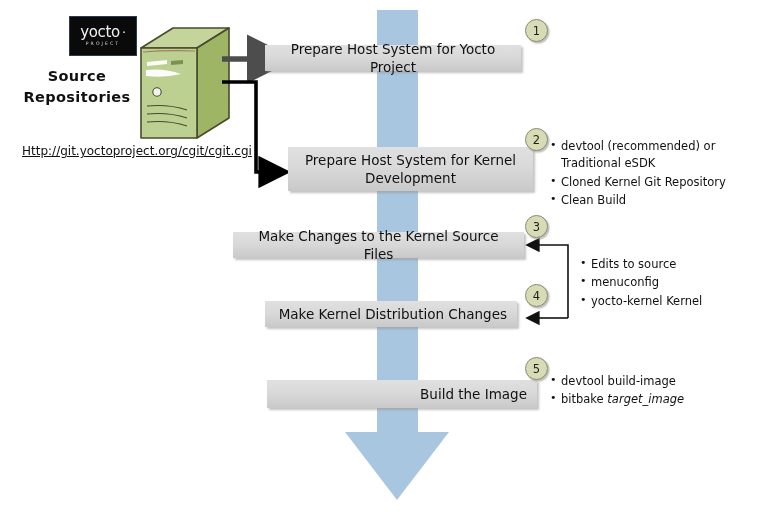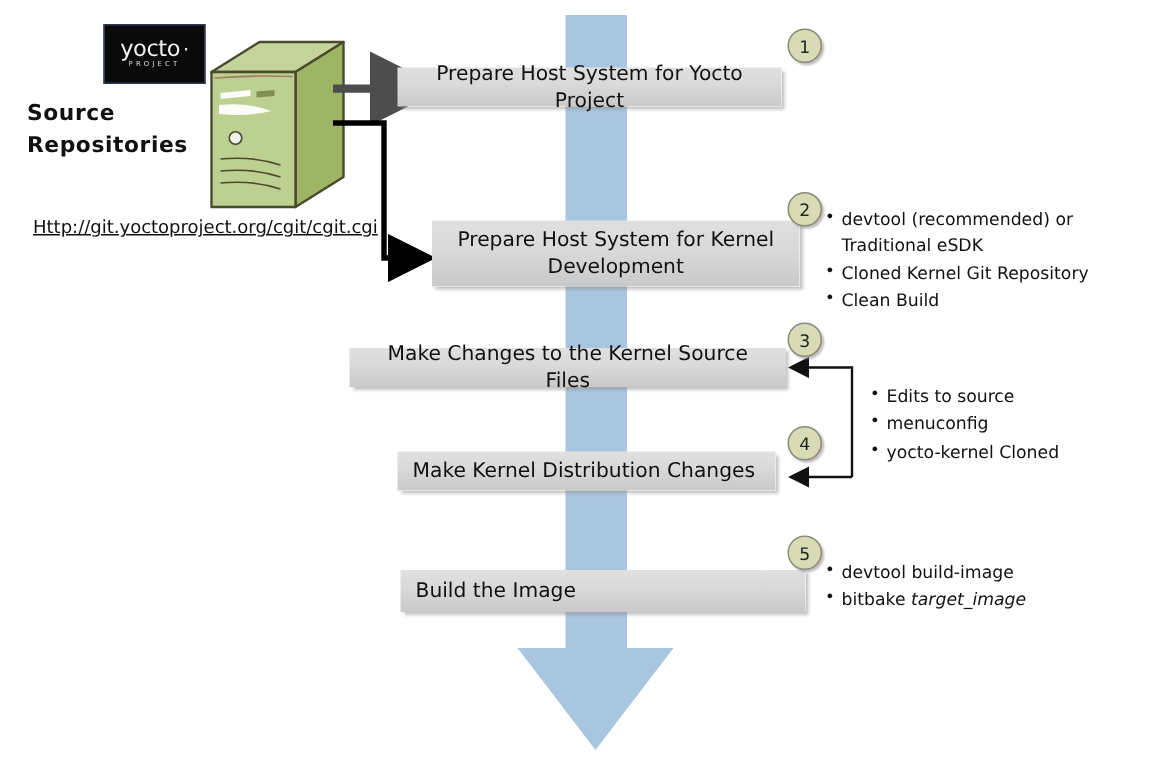--- a/index.html
+++ b/index.html
@@ -24,21 +24,21 @@
   .bigarrow-shadow1{
     position:absolute;left:379px;top:12px;width:41px;height:424px;
     background:#ddd6d2;z-index:-1;
   }
 
   
   .pbox{
     position:absolute;
     background:linear-gradient(to bottom,#e0e0e0 0%,#d9d9d9 45%,#c9c9c9 100%);
     box-shadow:2px 2px 2px rgba(150,145,140,.55);
-    display:flex;align-items:center;justify-content:flex-start;
+    display:flex;align-items:center;justify-content:flex-end;
     text-align:center;
     font-size:13.5px;color:#111;
     line-height:1.35;
     padding:0 10px;
     box-sizing:border-box;
   }
 
   #box1{left:265px;top:45px;width:256px;height:26px;}
   #box2{left:288px;top:147px;width:245px;height:44px;}
   #box3{left:233px;top:232px;width:291px;height:26px;}
@@ -81,21 +81,21 @@
   }
   .logo .yword{
     color:#f2f2f2;font-size:15px;letter-spacing:-0.3px;line-height:1;
     font-family:"DejaVu Sans","Liberation Sans",sans-serif;
   }
   .logo .pword{
     color:#d9d9d9;font-size:4.6px;letter-spacing:2.1px;margin-top:2px;line-height:1;
   }
   .srclabel{
     position:absolute;left:18px;top:66px;width:118px;
-    text-align:left;font-weight:bold;font-size:14.5px;
+    text-align:center;font-weight:bold;font-size:14.5px;
     letter-spacing:.4px;line-height:1.45;color:#111;
   }
   .urllabel{
     position:absolute;left:22px;top:144px;width:230px;
     font-size:12px;color:#111;white-space:nowrap;text-decoration:underline;
   }
 
   
   .server{position:absolute;left:137px;top:26px;width:95px;height:118px;}
 
@@ -200,21 +200,21 @@
       <li>devtool (recommended) or Traditional eSDK</li>
       <li>Cloned Kernel Git Repository</li>
       <li>Clean Build</li>
     </ul>
   </div>
 
   <div class="notes" id="notes3">
     <ul>
       <li>Edits to source</li>
       <li>menuconfig</li>
-      <li>yocto-kernel Cloned</li>
+      <li>yocto-kernel Kernel</li>
     </ul>
   </div>
 
   <div class="notes" id="notes5">
     <ul>
       <li>devtool build-image</li>
       <li><span>bitbake </span><span class="ital">target_image</span></li>
     </ul>
   </div>
 

